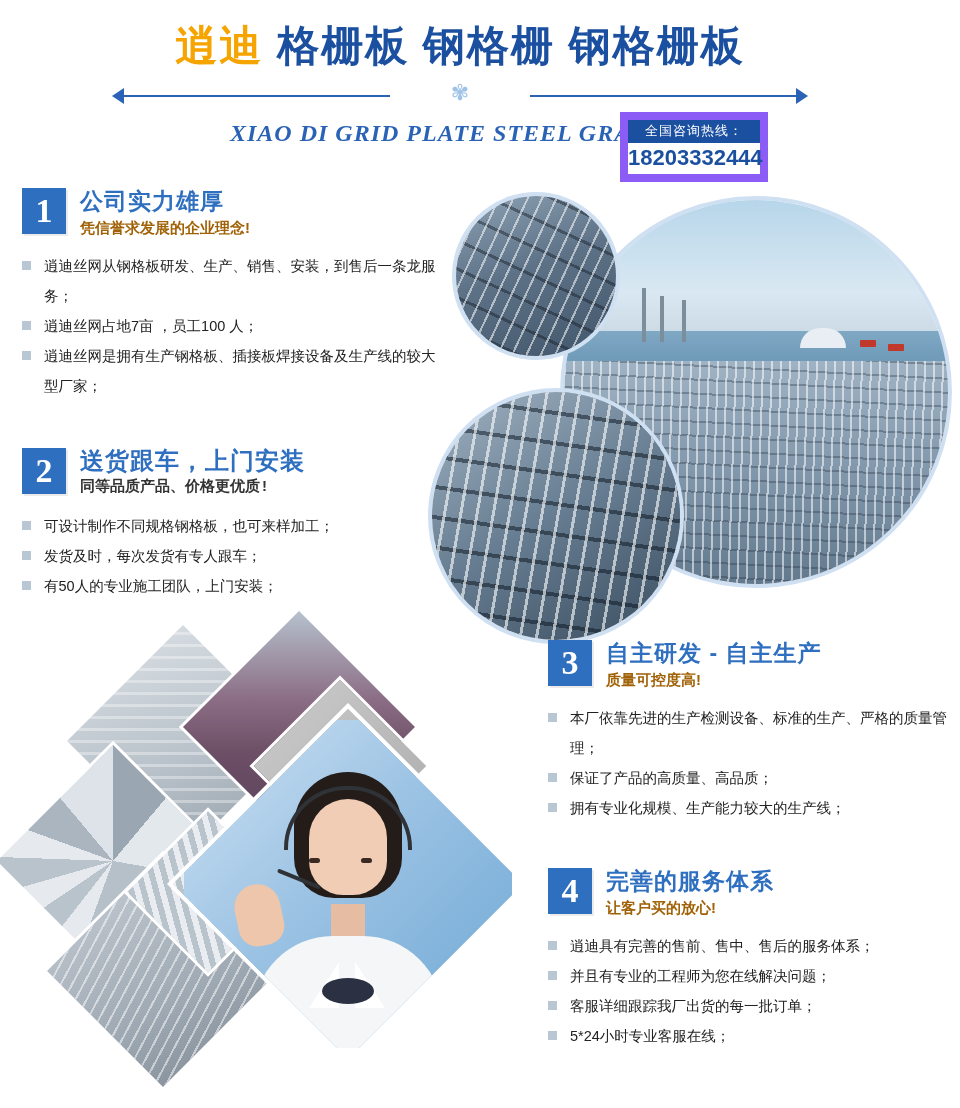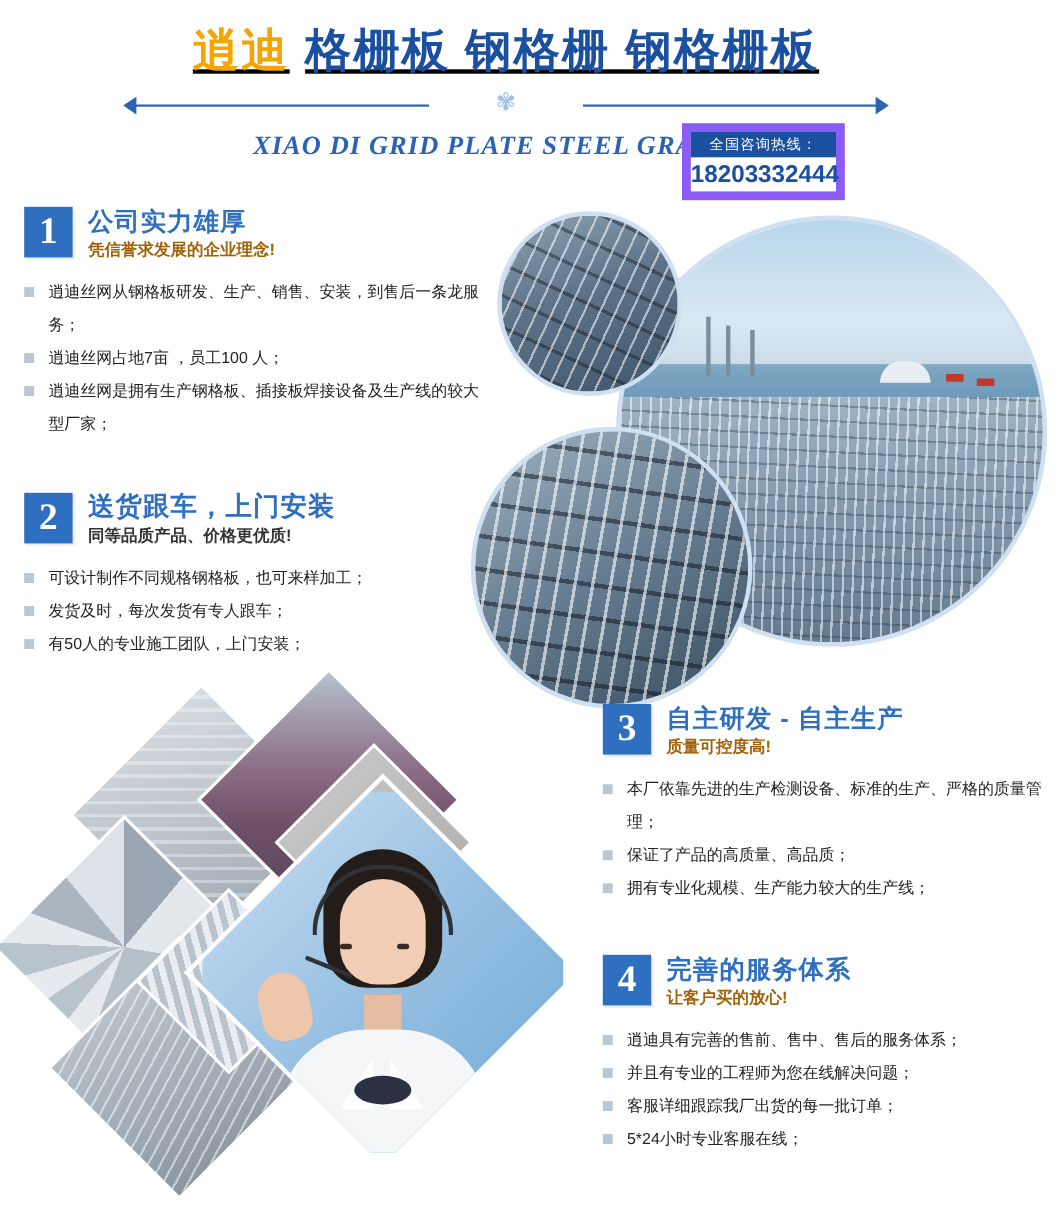--- a/index.html
+++ b/index.html
@@ -13,21 +13,20 @@
     font-family: "Liberation Sans", sans-serif;
     position: relative;
     overflow: hidden;
   }
 
   
   .header {
     position: relative;
     width: 920px;
     height: 165px;
-    text-decoration: underline;
   }
   .header-title {
     text-align: center;
     padding-top: 18px;
     font-size: 42px;
     font-weight: bold;
     letter-spacing: 2px;
     white-space: nowrap;
   }
   .title-brand {
@@ -178,21 +177,21 @@
     background: #b9c6d3;
   }
 
   
   #sec1 { left: 22px; top: 188px; width: 420px; }
   #sec2 { left: 22px; top: 448px; width: 420px; }
   #sec3 { left: 548px; top: 640px; width: 400px; }
   #sec4 { left: 548px; top: 868px; width: 400px; }
 
   #sec2 .sec-title { font-size: 24px; }
-  #sec2 .sec-sub { color: #333; }
+  #sec2 .sec-sub { color: #333; font-family: Liberation Mono, monospace; }
   .photo-ring {
     position: absolute;
     border-radius: 50%;
     border: 4px solid #cfe0f2;
     overflow: hidden;
     box-sizing: border-box;
   }
   
   #img-grating-large {
     left: 428px;

